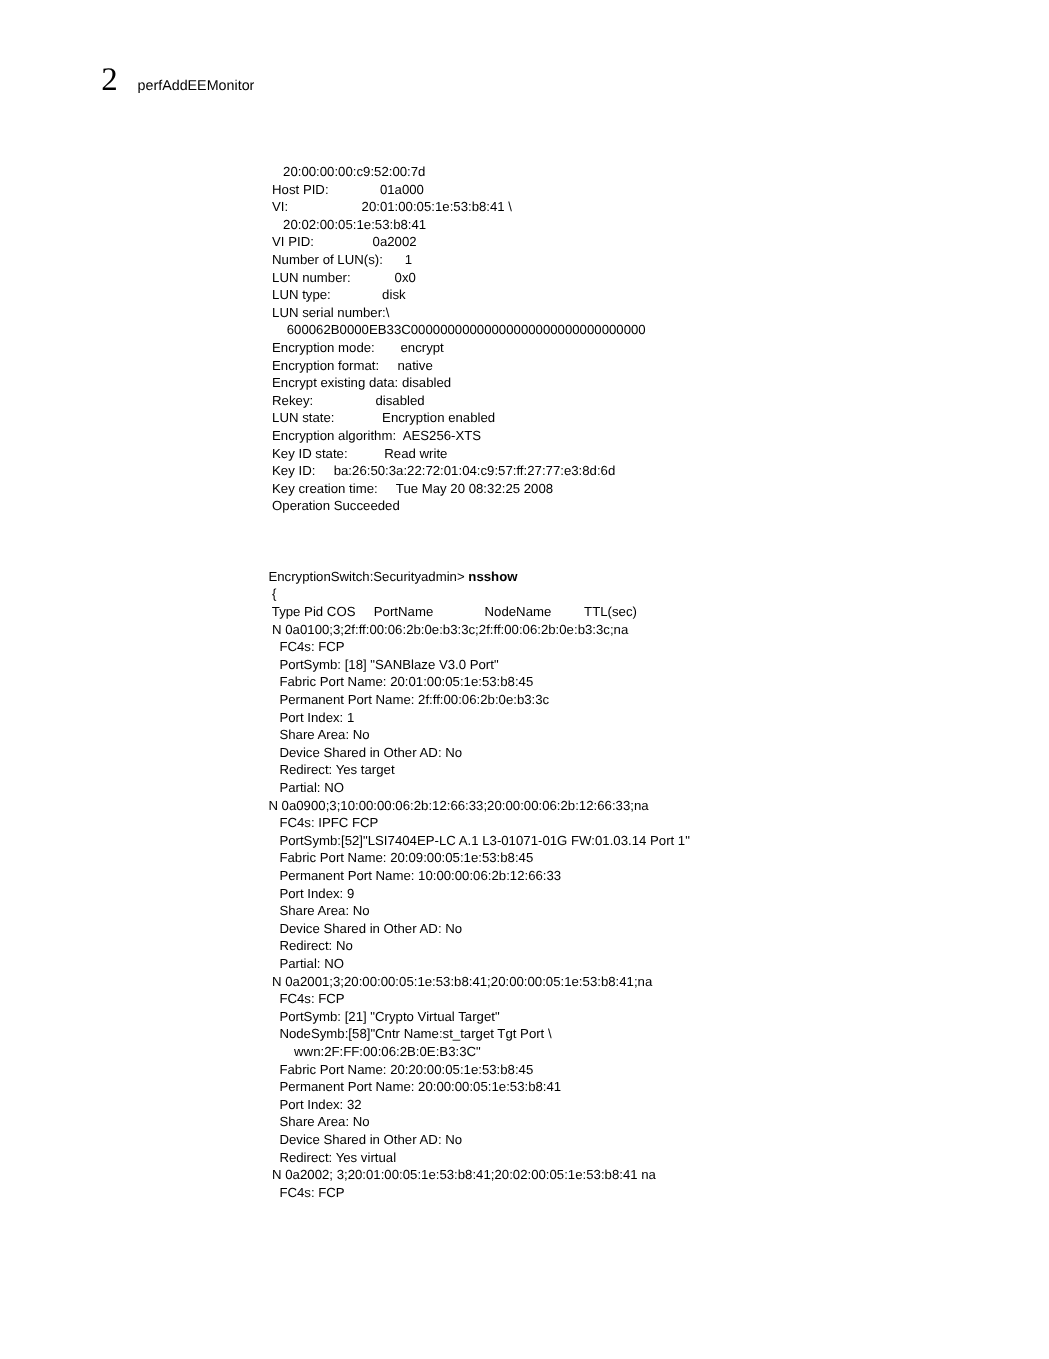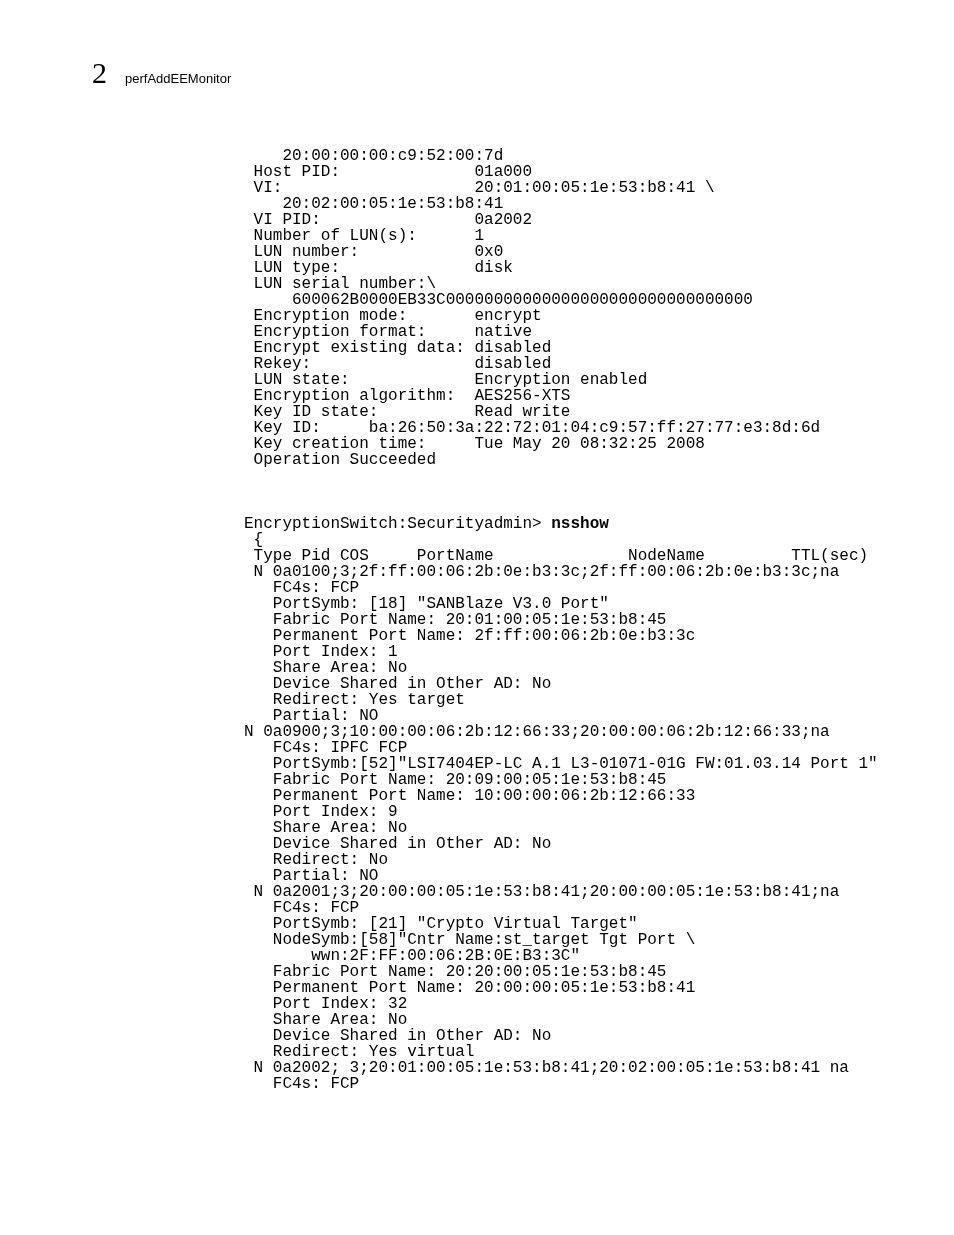--- a/index.html
+++ b/index.html
@@ -23,22 +23,22 @@
       font-weight: normal;
     }
     .page-title {
       font-size: 13px;
       font-family: Arial, Helvetica, sans-serif;
       font-weight: normal;
       text-align: right;
     }
     .content {
       padding: 58px 0 0 244px;
-      font-family: Liberation Mono, monospace;
-      font-size: 16px;
+      font-family: Liberation Sans, sans-serif;
+      font-size: 12px;
       line-height: 16px;
       white-space: pre;
     }
     .bold { font-weight: bold; }
   </style>
 </head>
 <body>
 
 <div class="header">
   <span class="chapter-number">2</span>

